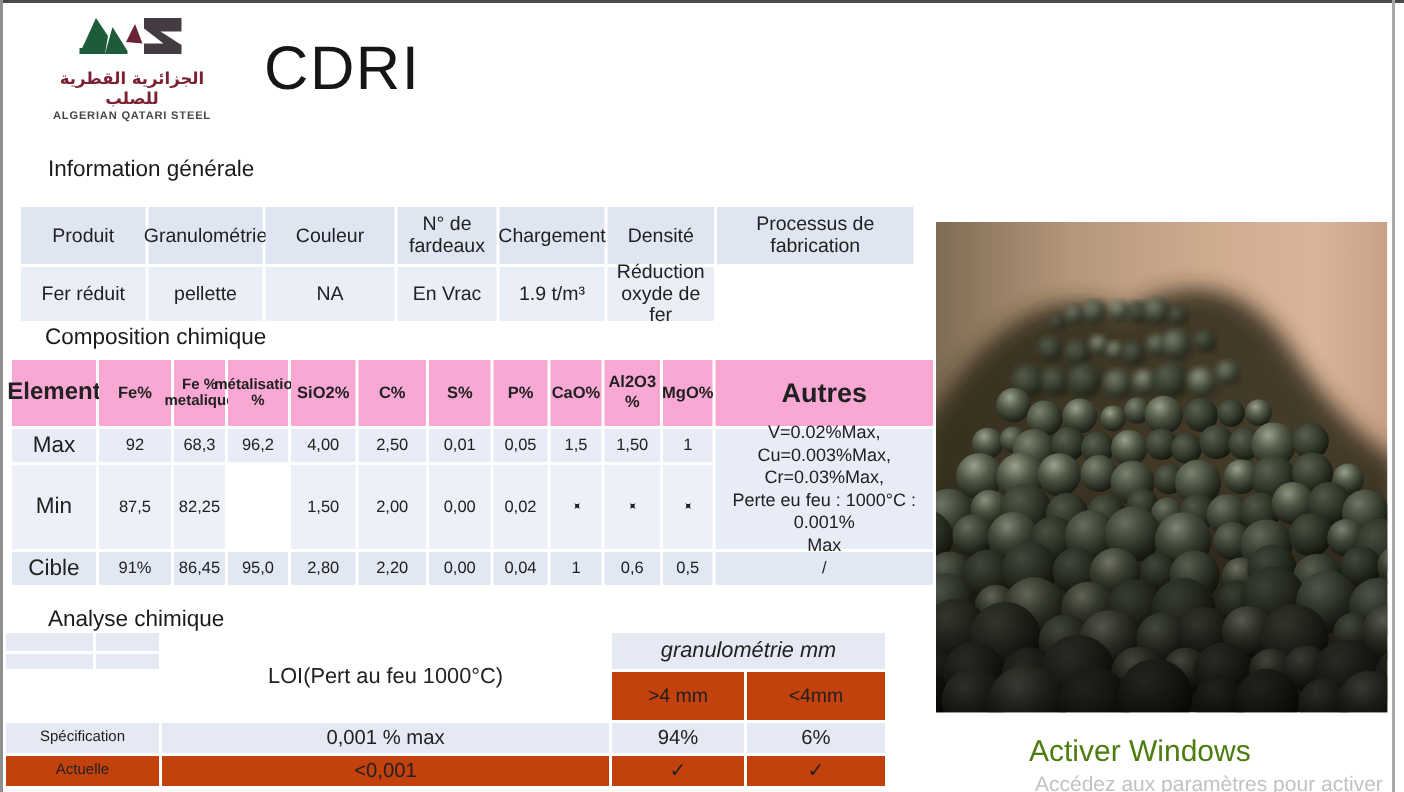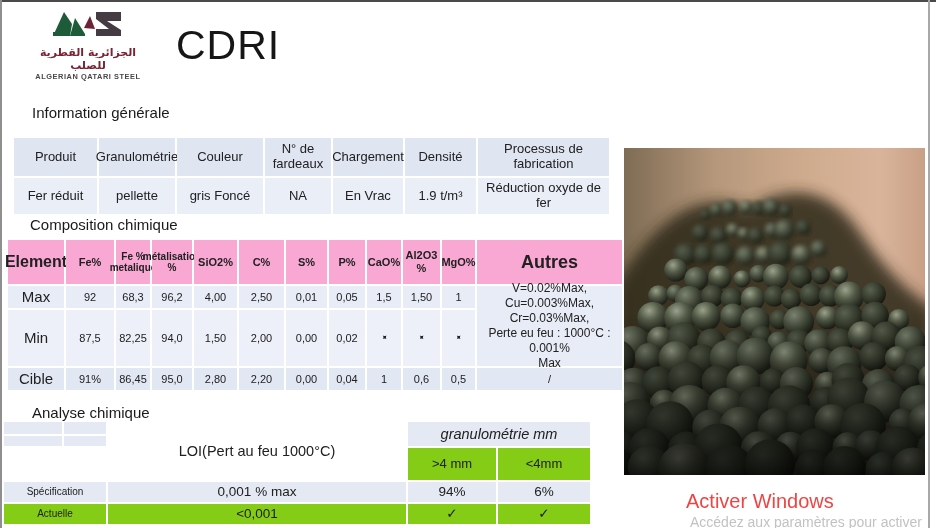--- a/index.html
+++ b/index.html
@@ -38,34 +38,34 @@
   #comp-table .val { font-size:11px; }
   .r-max  { background:#e8ecf6; }
   .r-min  { background:#edf0f8; }
   .r-cib  { background:#e2e8f3; }
   .autres-merged { white-space:pre-line; font-size:12px; line-height:1.25; }
   .star { display:inline-block; transform:rotate(45deg); font-size:8px; }
 
   
   #ana-table { left:4px; top:422px; grid-template-columns:58px 42px 298px 88px 92px; grid-template-rows:12px 10px 32px 20px 20px; }
   .c-blue  { background:#e4e9f3; }
-  .c-lblue { background:#84cc16; }
+  .c-lblue { background:#c2410c; }
   .c-white { background:#ffffff; }
   #ana-table .lab { font-size:10px; }
   #ana-table .loi { font-size:14.5px; }
   #ana-table .gran { font-size:14.5px;font-style:italic; }
   #ana-table .gcol { font-size:13px; }
   #ana-table .gval { font-size:13.5px; }
 
   
   .photo { position:absolute; left:624px; top:148px; width:301px; height:327px; overflow:hidden; }
   .photo svg { display:block; }
 
   
-  .wm1 { position:absolute; left:686px; top:490px; font-size:20px; color:#ef4444; font-weight:300; }
+  .wm1 { position:absolute; left:686px; top:490px; font-size:20px; color:#4d7c0f; font-weight:300; }
   .wm2 { position:absolute; left:690px; top:514px; font-size:14px; color:#c2c2c2; }
 </style>
 </head>
 <body>
 
 <div id="screen">
 
   <div class="frame-top"></div>
   <div class="frame-left"></div>
   <div class="frame-right"></div>
@@ -89,21 +89,20 @@
   <div id="info-table" class="grid-table">
     <div class="cell hd">Produit</div>
     <div class="cell hd">Granulométrie</div>
     <div class="cell hd">Couleur</div>
     <div class="cell hd">N° de fardeaux</div>
     <div class="cell hd">Chargement</div>
     <div class="cell hd">Densité</div>
     <div class="cell hd">Processus de fabrication</div>
     <div class="cell dt">Fer réduit</div>
     <div class="cell dt">pellette</div>
-    <div class="cell dt">gris Foncé</div>
     <div class="cell dt">NA</div>
     <div class="cell dt">En Vrac</div>
     <div class="cell dt">1.9 t/m³</div>
     <div class="cell dt">Réduction oxyde de fer</div>
   </div>
 
   <div class="section-label" style="left:30px; top:216px;">Composition chimique</div>
 
   <div id="comp-table" class="grid-table">
     <div class="cell hd big" style="grid-area:1/1">Element</div>
@@ -131,21 +130,20 @@
     <div class="cell r-max val" style="grid-area:2/10">1,50</div>
     <div class="cell r-max val" style="grid-area:2/11">1</div>
     <div class="cell r-max autres-merged" style="grid-area:2/12/4/13">V=0.02%Max, Cu=0.003%Max,
 Cr=0.03%Max,
 Perte eu feu : 1000°C : 0.001%
 Max</div>
 
     <div class="cell r-min rowlab" style="grid-area:3/1">Min</div>
     <div class="cell r-min val" style="grid-area:3/2">87,5</div>
     <div class="cell r-min val" style="grid-area:3/3">82,25</div>
-    <div class="cell r-min val" style="grid-area:3/4">94,0</div>
     <div class="cell r-min val" style="grid-area:3/5">1,50</div>
     <div class="cell r-min val" style="grid-area:3/6">2,00</div>
     <div class="cell r-min val" style="grid-area:3/7">0,00</div>
     <div class="cell r-min val" style="grid-area:3/8">0,02</div>
     <div class="cell r-min val" style="grid-area:3/9">
         <span class="star">✦</span>
       </div>
     <div class="cell r-min val" style="grid-area:3/10">
         <span class="star">✦</span>
       </div>

